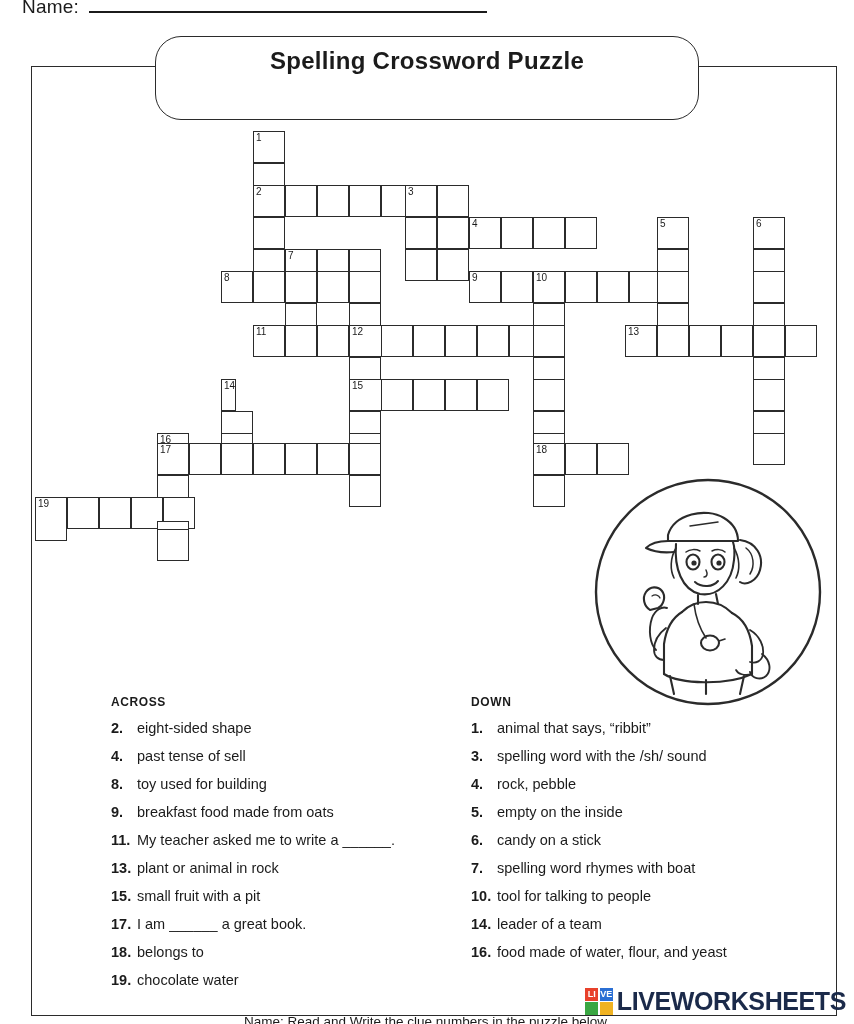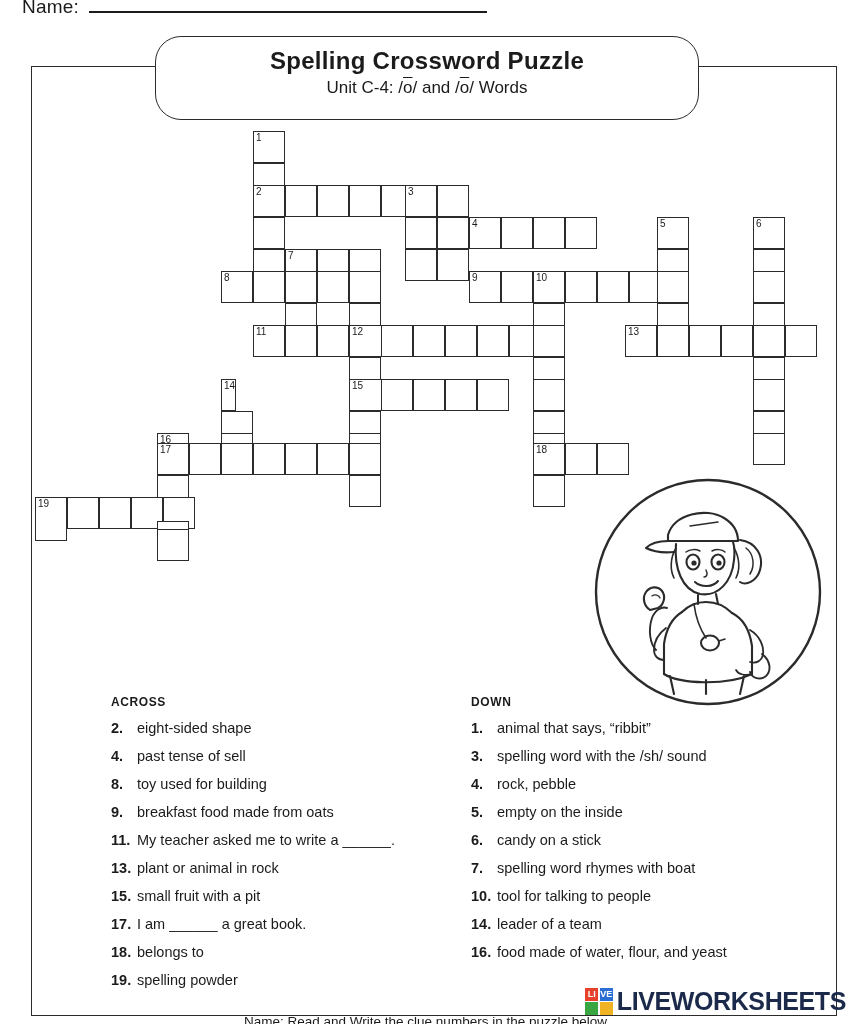--- a/index.html
+++ b/index.html
@@ -174,23 +174,20 @@
 
 <div id="name-row">
   <span id="name-label">Name:</span>
   <span id="name-rule"></span>
 </div>
 
 <div id="sheet-frame"></div>
 
 <div id="title-plaque">
   <div id="title-main">Spelling Crossword Puzzle</div>
-  <div id="title-sub">
-    <span>Unit C-4: /</span><span class="ovl">o</span><span>/ and /</span><span class="ovl">o</span><span>/ Words</span>
-  </div>
 </div>
 
 <div id="grid-area">
     <div class="cell" style="left: 253px; top: 131px; width: 32px; height: 32px;">
       <span class="num">1</span>
     </div>
     <div class="cell" style="left: 253px; top: 163px; width: 32px; height: 32px;"></div>
     <div class="cell" style="left: 253px; top: 185px; width: 32px; height: 32px;">
       <span class="num">2</span>
     </div>
@@ -418,21 +415,21 @@
     <div class="clue-row">
       <span class="clue-num">17.</span>
       <span class="clue-text">I am ______ a great book.</span>
     </div>
     <div class="clue-row">
       <span class="clue-num">18.</span>
       <span class="clue-text">belongs to</span>
     </div>
     <div class="clue-row">
       <span class="clue-num">19.</span>
-      <span class="clue-text">spelling powder</span>
+      <span class="clue-text">chocolate water</span>
     </div>
   </div>
 
   <div class="clue-col" id="col-down">
     <div class="clue-head">DOWN</div>
 
     <div class="clue-row">
       <span class="clue-num">1.</span>
       <span class="clue-text">animal that says, “ribbit”</span>
     </div>

